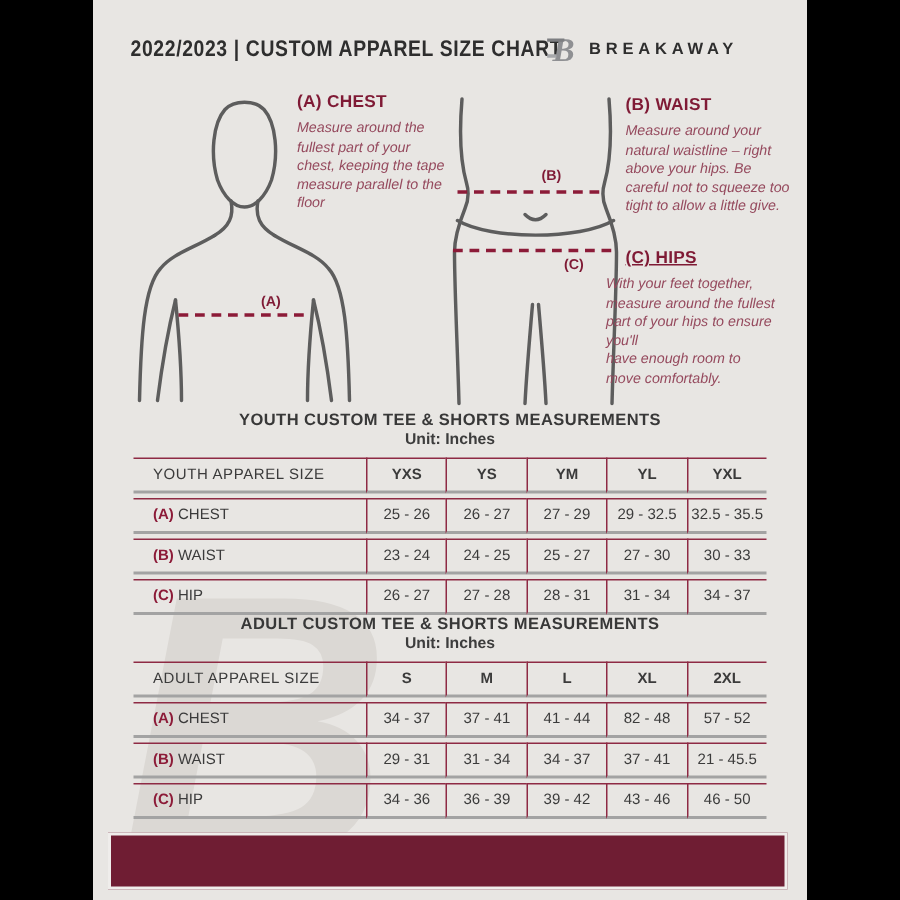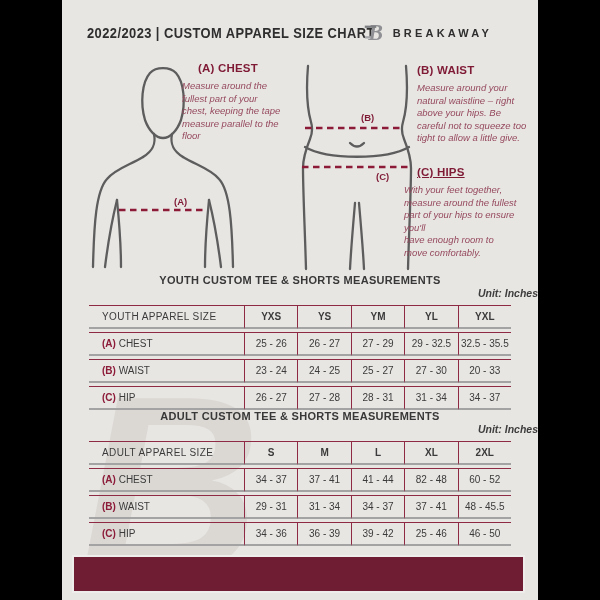--- a/index.html
+++ b/index.html
@@ -29,21 +29,21 @@
   .measure-body{
     position:absolute;font-size:9.5px;font-style:italic;color:#95495d;
     line-height:1.32;white-space:pre-line;
   }
   .marker{
     position:absolute;font-size:9.5px;font-weight:bold;color:#7f1a35;
   }
   
   .tbl-block{position:absolute;left:0;width:476px;text-align:center;z-index:2;}
   .tbl-title{font-size:11px;font-weight:bold;color:#383838;letter-spacing:.3px;}
-  .tbl-unit{font-size:10.5px;font-style:italic;font-weight:bold;color:#3d3d3d;margin-top:1px;text-align:right;}
+  .tbl-unit{font-size:10.5px;font-weight:bold;color:#3d3d3d;margin-top:1px;}
   table.size-table{
     border-collapse:separate;border-spacing:0 3px;
     width:422px;margin:3px auto 0 auto;table-layout:fixed;
   }
   table.size-table th,table.size-table td{
     border-top:1px solid #8e2a44;border-bottom:2px solid #a3a3a3;
     font-size:10px;color:#3b3b3b;text-align:center;padding:4px 2px;height:13px;
     vertical-align:middle;
   }
   table.size-table th{font-weight:bold;}
@@ -104,21 +104,21 @@
       <path d="M 62,143 C 60,166 58,189 57,209"></path>
       <path d="M 66,143 C 68,166 70,189 71,209"></path>
     </g>
     <line x1="12" y1="68" x2="111" y2="68" stroke="#8c1b38" stroke-width="2.4" stroke-dasharray="6.5 4.5"></line>
     <line x1="9" y1="107" x2="119" y2="107" stroke="#8c1b38" stroke-width="2.4" stroke-dasharray="6.5 4.5"></line>
   </svg>
   <span class="marker" style="left:299px;top:112px;">(B)</span>
   <span class="marker" style="left:314px;top:171px;">(C)</span>
 
   <div class="measure-heading" style="left:136px;top:62px;">(A) CHEST</div>
-  <div class="measure-body" style="left:120px;top:80px;width:102px;">Measure around the fullest part of your chest, keeping the tape measure parallel to the floor</div>
+  <div class="measure-body" style="left:136px;top:80px;width:102px;">Measure around the fullest part of your chest, keeping the tape measure parallel to the floor</div>
 
   <div class="measure-heading" style="left:355px;top:64px;">(B) WAIST</div>
   <div class="measure-body" style="left:355px;top:82px;width:110px;">Measure around your natural waistline – right above your hips. Be careful not to squeeze too tight to allow a little give.</div>
 
   <div class="measure-heading" style="left:355px;top:166px;text-decoration:underline;">(C) HIPS</div>
   <div class="measure-body" style="left:342px;top:184px;width:114px;">With your feet together, measure around the fullest part of your hips to ensure you'll
 have enough room to move comfortably.</div>
 
   <div class="watermark">B</div>
 
@@ -144,21 +144,21 @@
             <td>27 - 29</td>
             <td>29 - 32.5</td>
             <td>32.5 - 35.5</td>
           </tr>
           <tr>
             <td class="col-label"><span class="prefix">(B)</span> WAIST</td>
             <td>23 - 24</td>
             <td>24 - 25</td>
             <td>25 - 27</td>
             <td>27 - 30</td>
-            <td>20 - 33</td>
+            <td>30 - 33</td>
           </tr>
           <tr>
             <td class="col-label"><span class="prefix">(C)</span> HIP</td>
             <td>26 - 27</td>
             <td>27 - 28</td>
             <td>28 - 31</td>
             <td>31 - 34</td>
             <td>34 - 37</td>
           </tr>
         </tbody>
@@ -179,36 +179,36 @@
             <th>2XL</th>
           </tr>
         </thead>
         <tbody>
           <tr>
             <td class="col-label"><span class="prefix">(A)</span> CHEST</td>
             <td>34 - 37</td>
             <td>37 - 41</td>
             <td>41 - 44</td>
             <td>82 - 48</td>
-            <td>60 - 52</td>
+            <td>57 - 52</td>
           </tr>
           <tr>
             <td class="col-label"><span class="prefix">(B)</span> WAIST</td>
             <td>29 - 31</td>
             <td>31 - 34</td>
             <td>34 - 37</td>
             <td>37 - 41</td>
-            <td>48 - 45.5</td>
+            <td>21 - 45.5</td>
           </tr>
           <tr>
             <td class="col-label"><span class="prefix">(C)</span> HIP</td>
             <td>34 - 36</td>
             <td>36 - 39</td>
             <td>39 - 42</td>
-            <td>25 - 46</td>
+            <td>43 - 46</td>
             <td>46 - 50</td>
           </tr>
         </tbody>
       </table>
   </div>
 
   <div class="footer-bar"></div>
 </div>
 
 </body></html>

